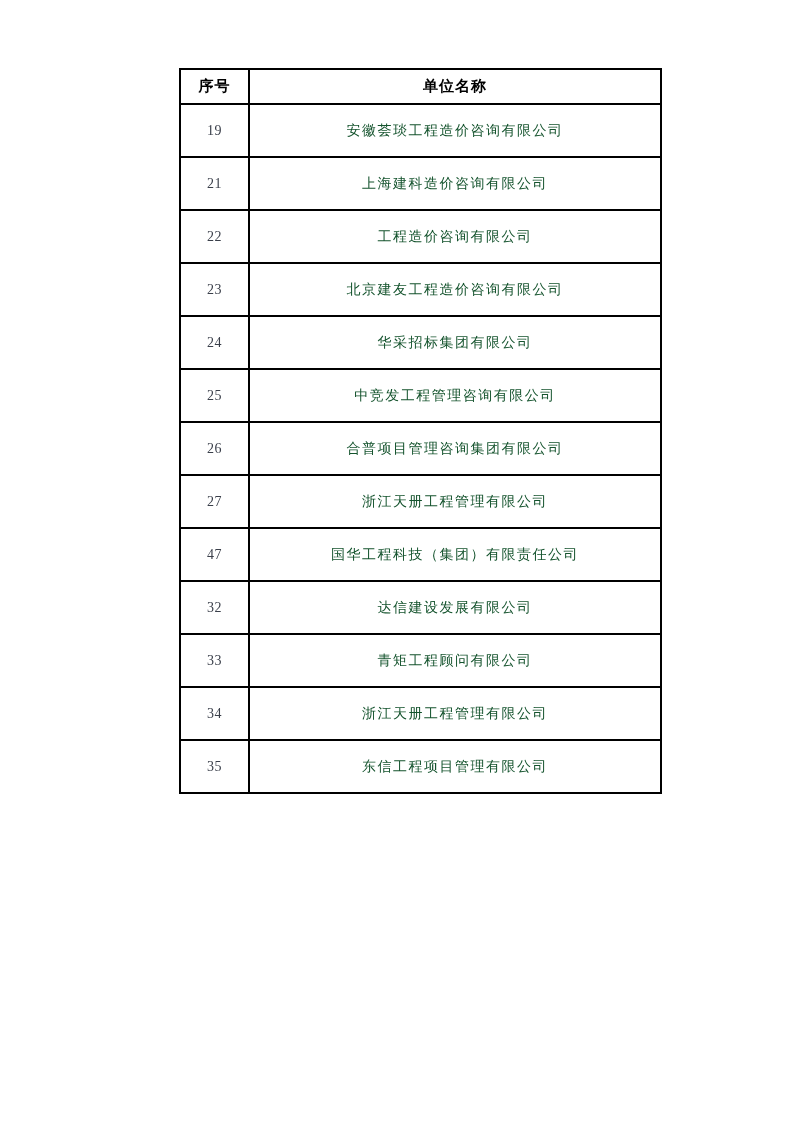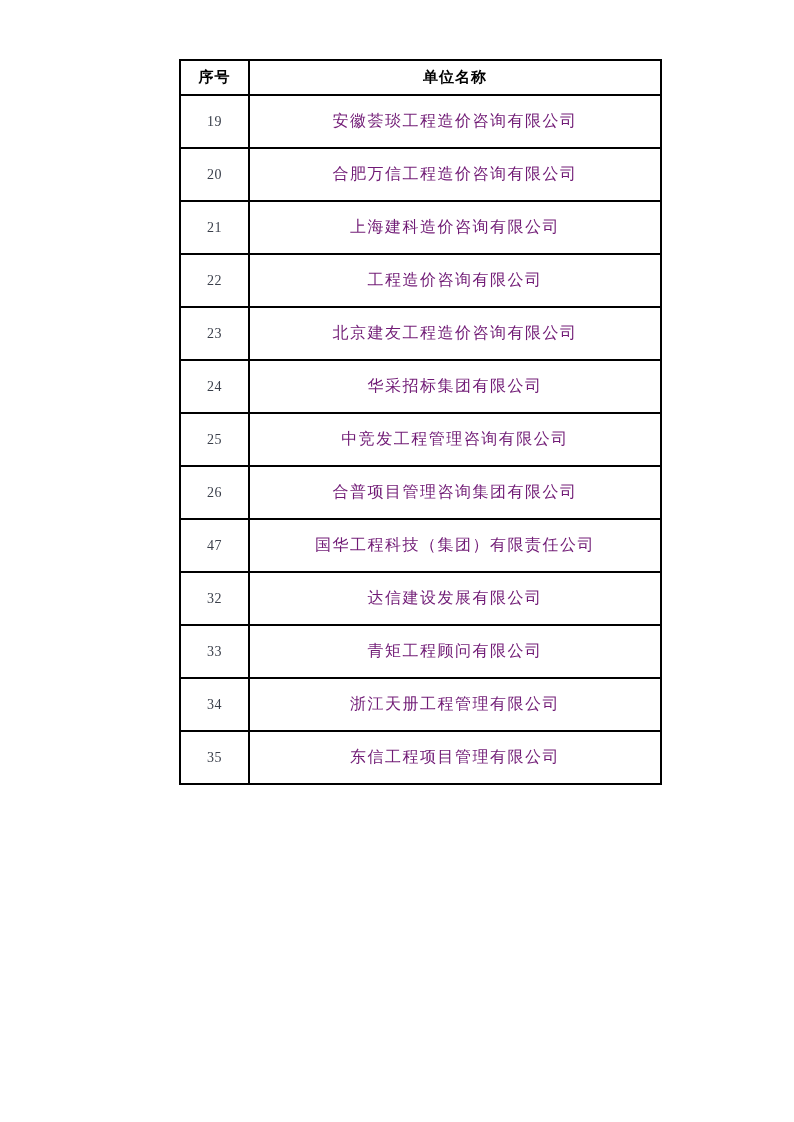--- a/index.html
+++ b/index.html
@@ -18,21 +18,21 @@
     position: absolute;
     left: 0;
     top: 0;
     width: 794px;
     height: 1122px;
     background: #ffffff;
   }
   table.roster {
     position: absolute;
     left: 179px;
-    top: 59px;
+    top: 68px;
     border-collapse: collapse;
     table-layout: fixed;
     width: 481px;
   }
   table.roster th,
   table.roster td {
     border: 2px solid #000000;
     text-align: center;
     vertical-align: middle;
     padding: 0;
@@ -48,22 +48,22 @@
     font-weight: bold;
     color: #000000;
     letter-spacing: 1px;
   }
   td.cell-index {
     font-size: 14px;
     color: #3a3f4a;
     letter-spacing: 0.5px;
   }
   td.cell-name {
-    font-size: 16px;
-    color: #701a75;
+    font-size: 14px;
+    color: #14532d;
     letter-spacing: 1.5px;
   }
 </style>
 </head>
 <body>
 
 <div class="doc-page">
   <table class="roster">
     <colgroup>
       <col class="col-index">
@@ -72,24 +72,20 @@
     <thead>
       <tr class="header-row">
         <th class="col-header">序号</th>
         <th class="col-header">单位名称</th>
       </tr>
     </thead>
     <tbody id="table-body">
         <tr class="data-row">
           <td class="cell-index">19</td>
           <td class="cell-name">安徽荟琰工程造价咨询有限公司</td>
-        </tr>
-        <tr class="data-row">
-          <td class="cell-index">20</td>
-          <td class="cell-name">合肥万信工程造价咨询有限公司</td>
         </tr>
         <tr class="data-row">
           <td class="cell-index">21</td>
           <td class="cell-name">上海建科造价咨询有限公司</td>
         </tr>
         <tr class="data-row">
           <td class="cell-index">22</td>
           <td class="cell-name">工程造价咨询有限公司</td>
         </tr>
         <tr class="data-row">
@@ -102,20 +98,24 @@
         </tr>
         <tr class="data-row">
           <td class="cell-index">25</td>
           <td class="cell-name">中竞发工程管理咨询有限公司</td>
         </tr>
         <tr class="data-row">
           <td class="cell-index">26</td>
           <td class="cell-name">合普项目管理咨询集团有限公司</td>
         </tr>
         <tr class="data-row">
+          <td class="cell-index">27</td>
+          <td class="cell-name">浙江天册工程管理有限公司</td>
+        </tr>
+        <tr class="data-row">
           <td class="cell-index">47</td>
           <td class="cell-name">国华工程科技（集团）有限责任公司</td>
         </tr>
         <tr class="data-row">
           <td class="cell-index">32</td>
           <td class="cell-name">达信建设发展有限公司</td>
         </tr>
         <tr class="data-row">
           <td class="cell-index">33</td>
           <td class="cell-name">青矩工程顾问有限公司</td>

